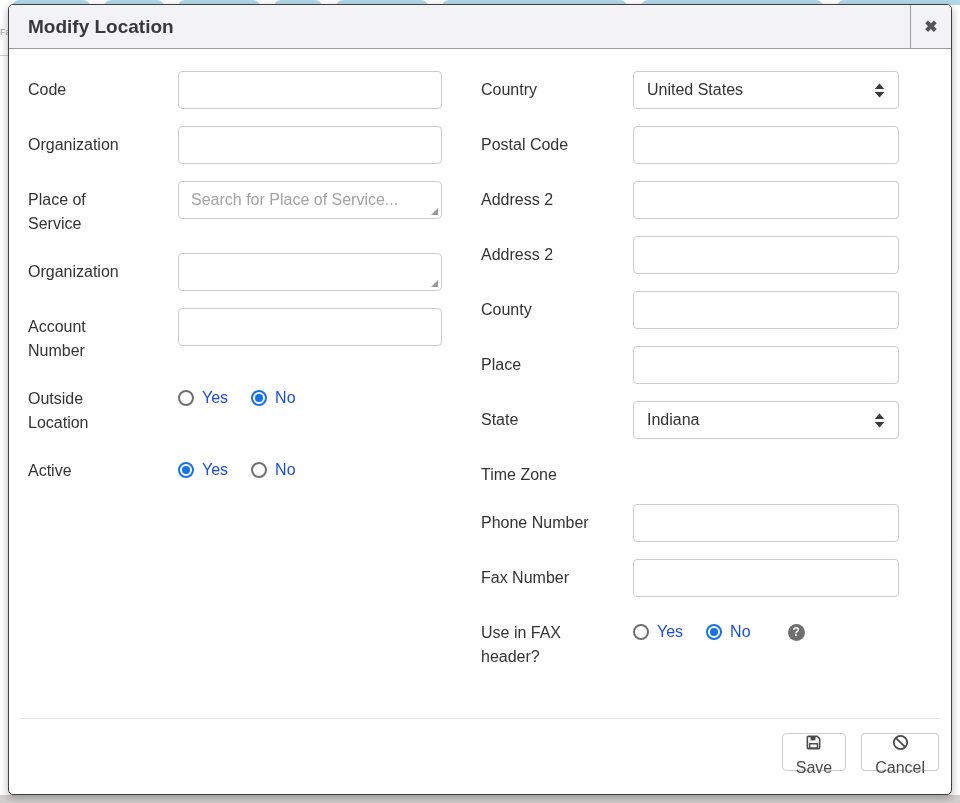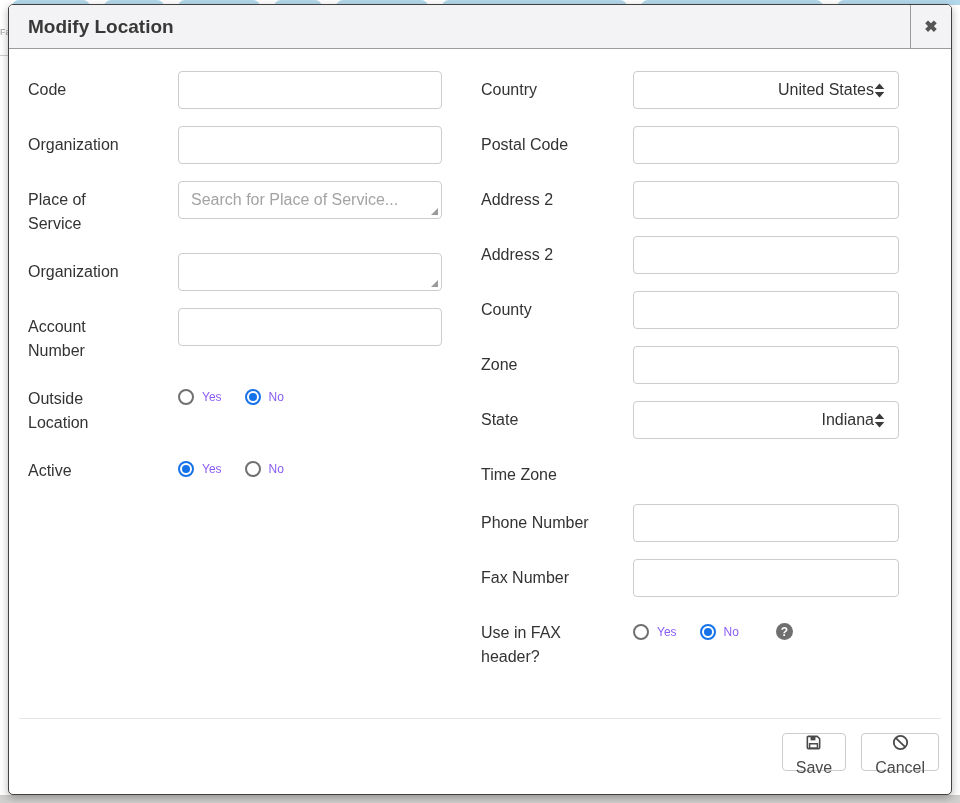--- a/index.html
+++ b/index.html
@@ -67,36 +67,36 @@
     display:flex; align-items:center; padding:0 12px; cursor:pointer; position:relative;
   }
   .search-select .ph { color:#a3a3a3; font-size:16px; white-space:nowrap; overflow:hidden; }
   .resize-grip {
     position:absolute; right:3px; bottom:3px; width:0; height:0;
     border-left:7px solid transparent; border-bottom:7px solid #9a9a9a;
   }
 
   .select-box {
     height:38px; border:1px solid #ccc; border-radius:4px; background:#fff;
-    display:flex; align-items:center; justify-content:flex-end;
+    display:flex; align-items:center; justify-content:space-between;
     padding:0 13px; cursor:pointer;
   }
   .select-box .val { color:#333; font-size:16px; }
 
   .radio-group { display:flex; align-items:center; padding-top:9px; }
   .radio-item { display:flex; align-items:center; cursor:pointer; margin-right:23px; }
   .radio-item:last-child { margin-right:0; }
   .radio {
     width:16px; height:16px; border-radius:50%; background:#fff;
     border:2px solid #707070; margin-right:8px; flex:none;
     display:flex; align-items:center; justify-content:center;
   }
   .radio.checked { border-color:#1572e8; }
   .radio.checked::after { content:""; width:8px; height:8px; border-radius:50%; background:#1572e8; }
-  .radio-text { font-size:12px; color:#8b5cf6; }
+  .radio-text { font-size:16px; color:#1d4ed8; }
   .help-badge {
     width:17px; height:17px; border-radius:50%; background:#6f6f6f; margin-left:14px;
     color:#fff; font-size:12px; font-weight:bold;
     display:flex; align-items:center; justify-content:center; cursor:pointer; flex:none;
   }
 
   
   .modal-footer {
     margin:auto 10px 0 10px; flex:none;
     border-top:1px solid #e5e5e5;
@@ -251,21 +251,21 @@
       </div>
 
       <div class="form-row">
         <div class="flabel">County</div>
         <div class="fcontrol">
           <input class="text-input" type="text" value="" style="">
         </div>
       </div>
 
       <div class="form-row">
-        <div class="flabel">Zone</div>
+        <div class="flabel">Place</div>
         <div class="fcontrol">
           <input class="text-input" type="text" value="" style="">
         </div>
       </div>
 
       <div class="form-row">
         <div class="flabel">State</div>
         <div class="fcontrol">
           <div class="select-box">
             <span class="val">Indiana</span>

